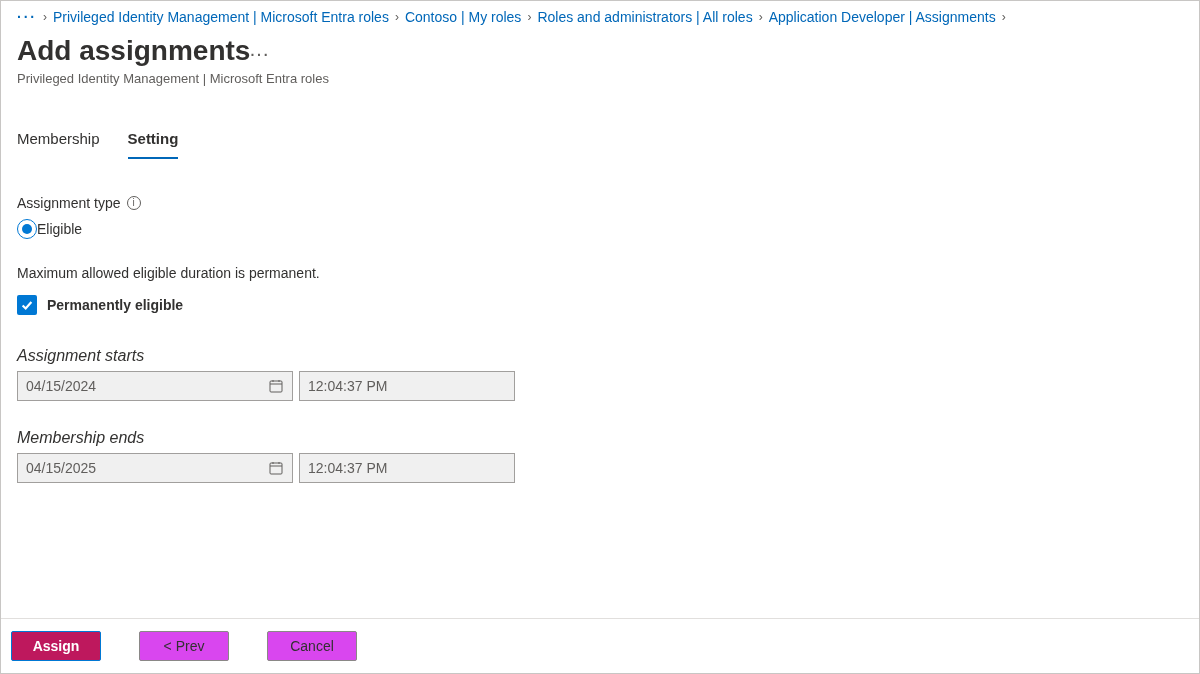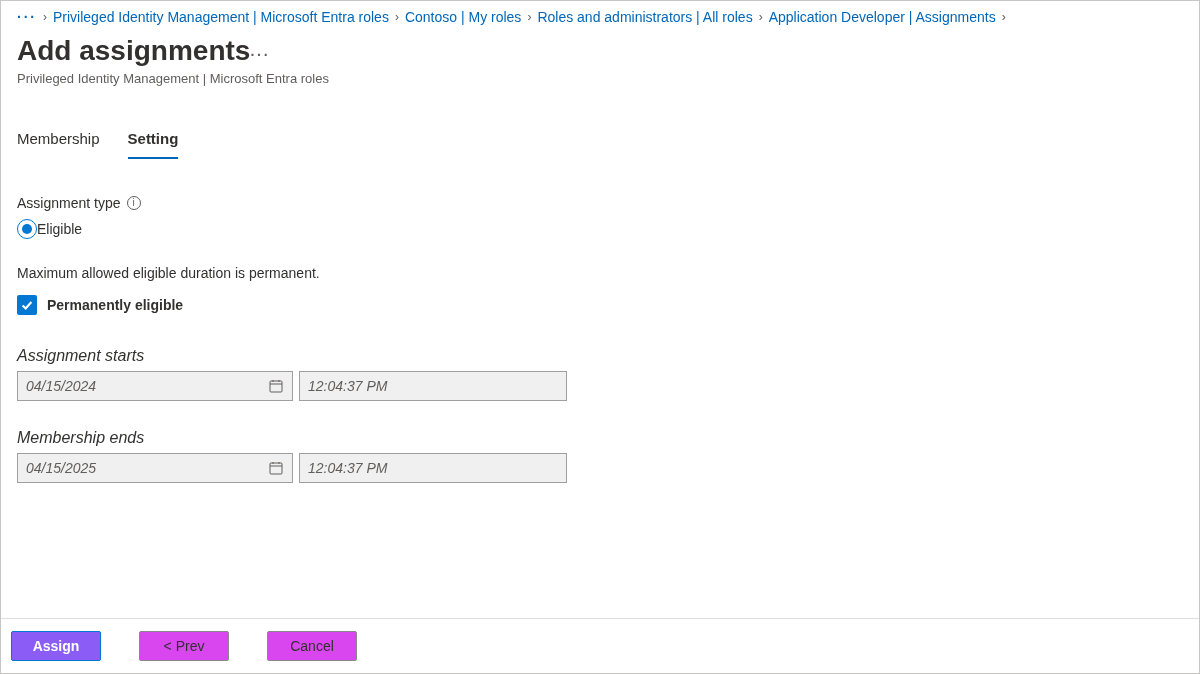--- a/index.html
+++ b/index.html
@@ -190,28 +190,27 @@
   }
   .date-input, .time-input {
     border: 1px solid #a19f9d;
     background: #f0f0f0;
     height: 30px;
     display: flex;
     align-items: center;
     padding: 0 8px;
     color: #605e5c;
     font-size: 14px;
-    font-style: italic;
   }
   .date-input {
     width: 276px;
     justify-content: space-between;
   }
   .time-input {
-    width: 268px;
+    width: 216px;
   }
   .cal-icon {
     color: #605e5c;
     display: inline-flex;
   }
   .cal-icon svg { width: 16px; height: 16px; }
   
   .footer {
     border-top: 1px solid #e1dfdd;
     padding: 12px 10px;
@@ -226,21 +225,21 @@
     background: #d946ef;
     color: #323130;
     font-size: 14px;
     cursor: pointer;
     border-radius: 2px;
     display: inline-flex;
     align-items: center;
     justify-content: center;
   }
   .btn.primary {
-    background: #8b5cf6;
+    background: #be185d;
     border-color: #0078d4;
     color: #fff;
     font-weight: 600;
   }
 </style>
 </head>
 <body>
 
 <div class="page">
 

